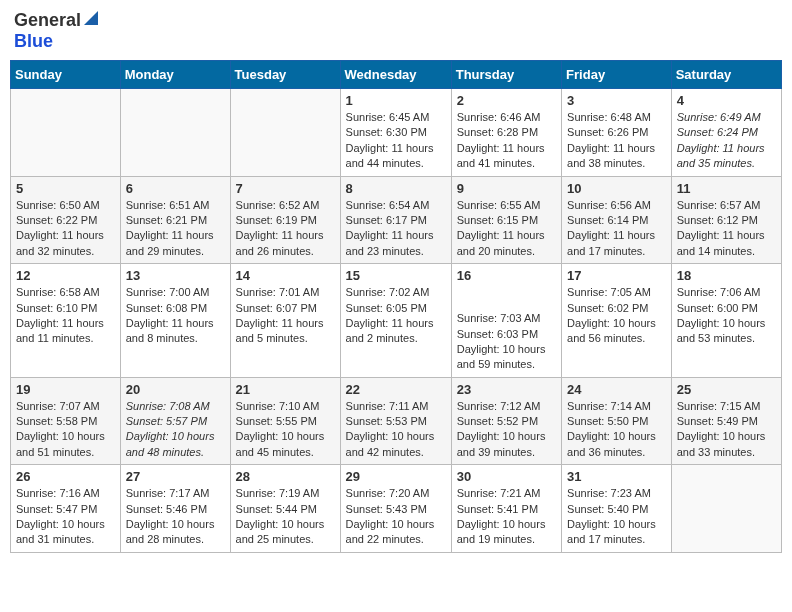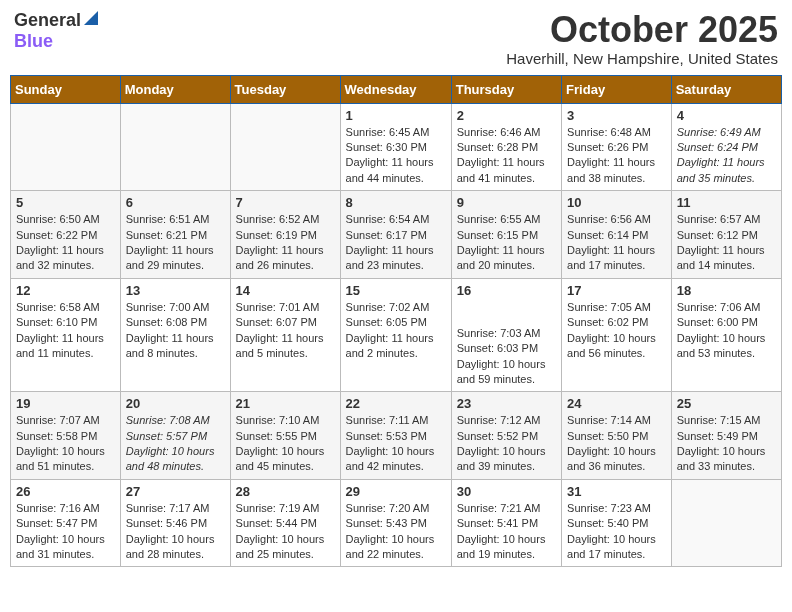--- a/index.html
+++ b/index.html
@@ -38,21 +38,21 @@
     .location-title {
       font-size: 15px;
       color: #333;
     }
     .calendar {
       width: 100%;
       border-collapse: collapse;
       border: 1px solid #bbb;
     }
     .calendar th {
-      background-color: #a16207;
+      background-color: #0369a1;
       color: #fff;
       font-size: 13px;
       font-weight: bold;
       padding: 6px 4px;
       border: 1px solid #1a5fa8;
       text-align: left;
     }
     .calendar td {
       border: 1px solid #bbb;
       vertical-align: top;
@@ -90,26 +90,22 @@
   <div class="logo">
     <div class="logo-line">
       <span style="font-size:18px;font-weight:bold;color:#333;">General</span>
       <span style="display:inline-block;margin-left:3px;margin-bottom:2px;">
         <svg width="14" height="14" viewBox="0 0 14 14">
             <polygon points="0,14 14,14 14,0" fill="#1a5fa8"></polygon>
           </svg>
       </span>
     </div>
     <div>
-      <span style="font-size:18px;font-weight:bold;color:#8b5cf6;">Blue</span>
+      <span style="font-size:18px;font-weight:bold;color:#1d4ed8;">Blue</span>
     </div>
-  </div>
-  <div class="title-section">
-    <div class="month-title">October 2025</div>
-    <div class="location-title">Haverhill, New Hampshire, United States</div>
   </div>
 </div>
 
 <table class="calendar">
   <thead>
     <tr>
     <th>Sunday</th>
         <th>Monday</th>
         <th>Tuesday</th>
         <th>Wednesday</th>

